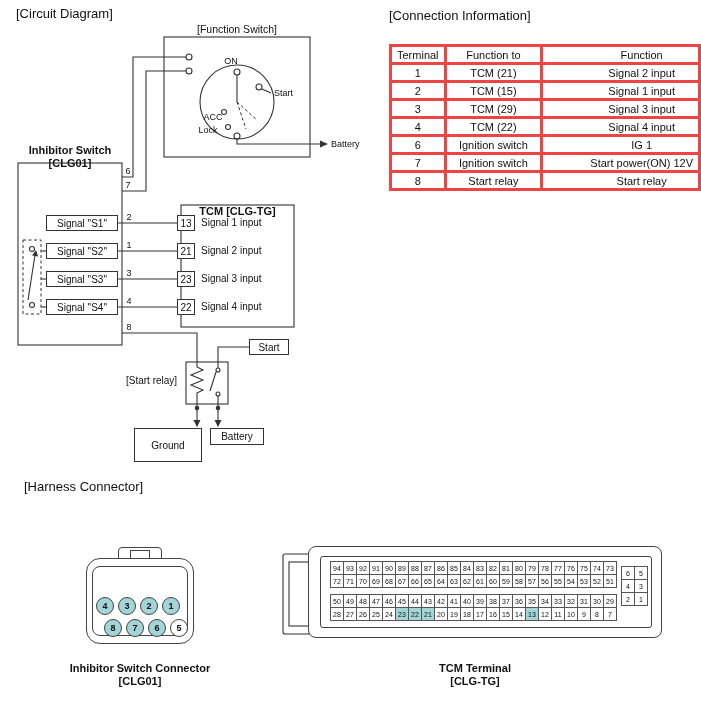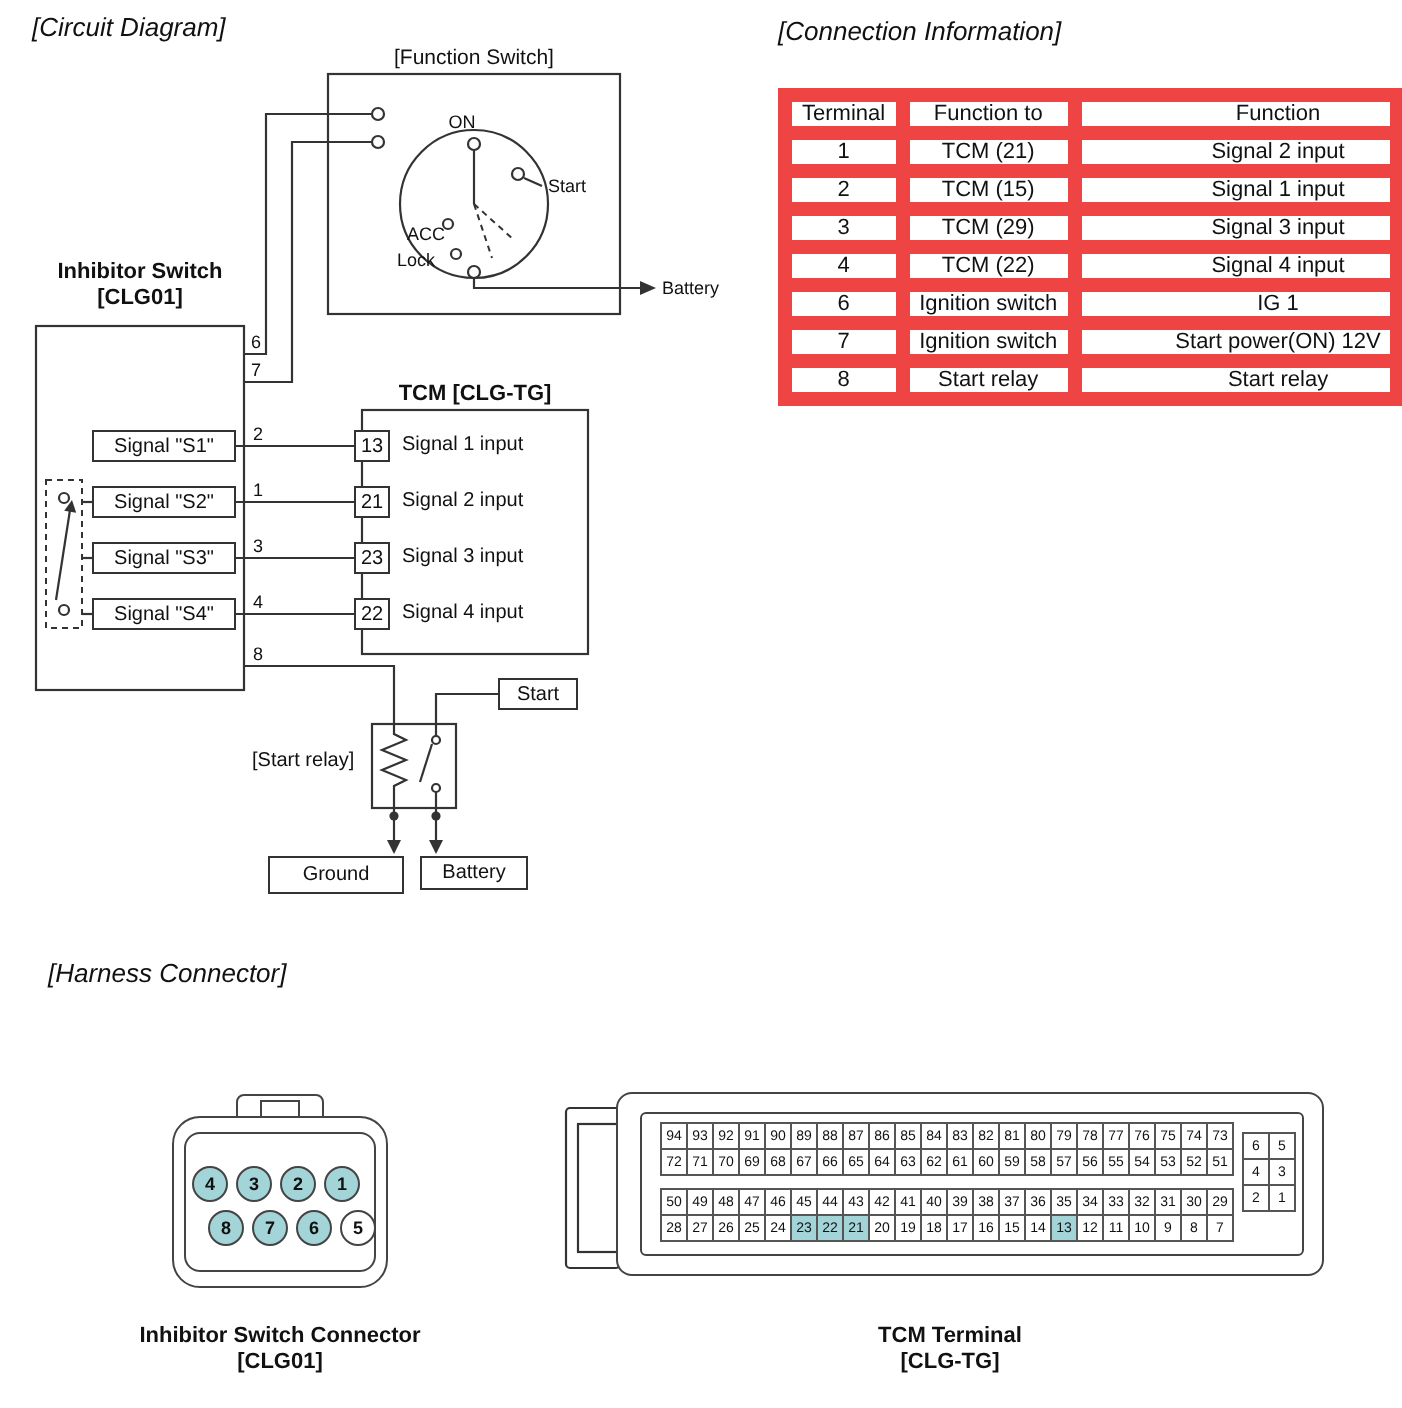--- a/index.html
+++ b/index.html
@@ -1,28 +1,28 @@
 <!DOCTYPE html>
 <html><head>
 <meta charset="utf-8">
 <style>
   * { margin:0; padding:0; box-sizing:border-box; }
   html,body { width:701px; height:704px; background:#fff; overflow:hidden;
     font-family:"Liberation Sans","DejaVu Sans",sans-serif; color:#111; }
   body { position:relative; }
-  .abs { position:absolute; }
-  .sec { position:absolute; font-size:13px;font-style:italic; }
+  .abs { position:absolute;margin-top:14px; }
+  .sec { position:absolute; font-size:13px; }
   .lbl10 { position:absolute; font-size:10px; }
   .ctr { text-align:center; }
   .bold { font-weight:bold; }
   .bx { position:absolute; border:1px solid #333; background:#fff; display:flex;
         align-items:center; justify-content:center; font-size:10px; }
   .cap { position:absolute; text-align:center; font-weight:bold; font-size:11px; }
   table.conn { position:absolute; left:389px; top:44px; border-collapse:collapse; font-size:11px; }
-  table.conn th, table.conn td { border:7px solid #ef4444; height:18px; padding:0 5px;
+  table.conn th, table.conn td { border:3px solid #ef4444; height:18px; padding:0 5px;
         text-align:center; vertical-align:middle; font-weight:normal; white-space:nowrap; }
   table.conn th:nth-child(1), table.conn td:nth-child(1) { width:52px; }
   table.conn th:nth-child(2), table.conn td:nth-child(2) { width:116px; }
   table.conn th:nth-child(3), table.conn td:nth-child(3) { width:128px;padding-left:47px; }
   svg.circ { position:absolute; left:0; top:0; pointer-events:none; }
   .ln { fill:none; stroke:#333; stroke-width:1.1; }
   .dash { fill:none; stroke:#333; stroke-width:1; stroke-dasharray:3 2.5; }
   .filled { fill:#333; stroke:none; }
   svg text { font-family:"Liberation Sans","DejaVu Sans",sans-serif; font-size:9px; fill:#111; }
   .conn-body { position:absolute; border:1.5px solid #444; background:#fff; }
@@ -182,21 +182,21 @@
 <div class="bx" style="left:177px;top:243px;width:18px;height:16px">21</div>
 <div class="bx" style="left:177px;top:271px;width:18px;height:16px">23</div>
 <div class="bx" style="left:177px;top:299px;width:18px;height:16px">22</div>
 <div class="lbl10" style="left:201px;top:217px">Signal 1 input</div>
 <div class="lbl10" style="left:201px;top:245px">Signal 2 input</div>
 <div class="lbl10" style="left:201px;top:273px">Signal 3 input</div>
 <div class="lbl10" style="left:201px;top:301px">Signal 4 input</div>
 
 <div class="bx" style="left:249px;top:339px;width:40px;height:16px">Start</div>
 <div class="lbl10" style="left:126px;top:375px">[Start relay]</div>
-<div class="bx" style="left:134px;top:428px;width:68px;height:19px">Ground</div>
+<div class="bx" style="left:134px;top:428px;width:68px;height:34px">Ground</div>
 <div class="bx" style="left:210px;top:428px;width:54px;height:17px">Battery</div>
 
 <div>
   <div class="conn-body" style="left:118px;top:547px;width:44px;height:15px;border-radius:4px 4px 0 0"></div>
   <div class="conn-body" style="left:130px;top:550px;width:20px;height:9px;border-width:1px"></div>
   <div class="conn-body" style="left:86px;top:558px;width:108px;height:86px;border-radius:14px"></div>
   <div class="conn-body" style="left:92px;top:566px;width:96px;height:70px;border-radius:8px;border-width:1.2px"></div>
   <div class="abs" style="left:96px;top:583px">
       <div class="pin" style="background: rgb(163, 212, 216); left: 0px; top: 0px;">4</div>
       <div class="pin" style="background: rgb(163, 212, 216); left: 22px; top: 0px;">3</div>

